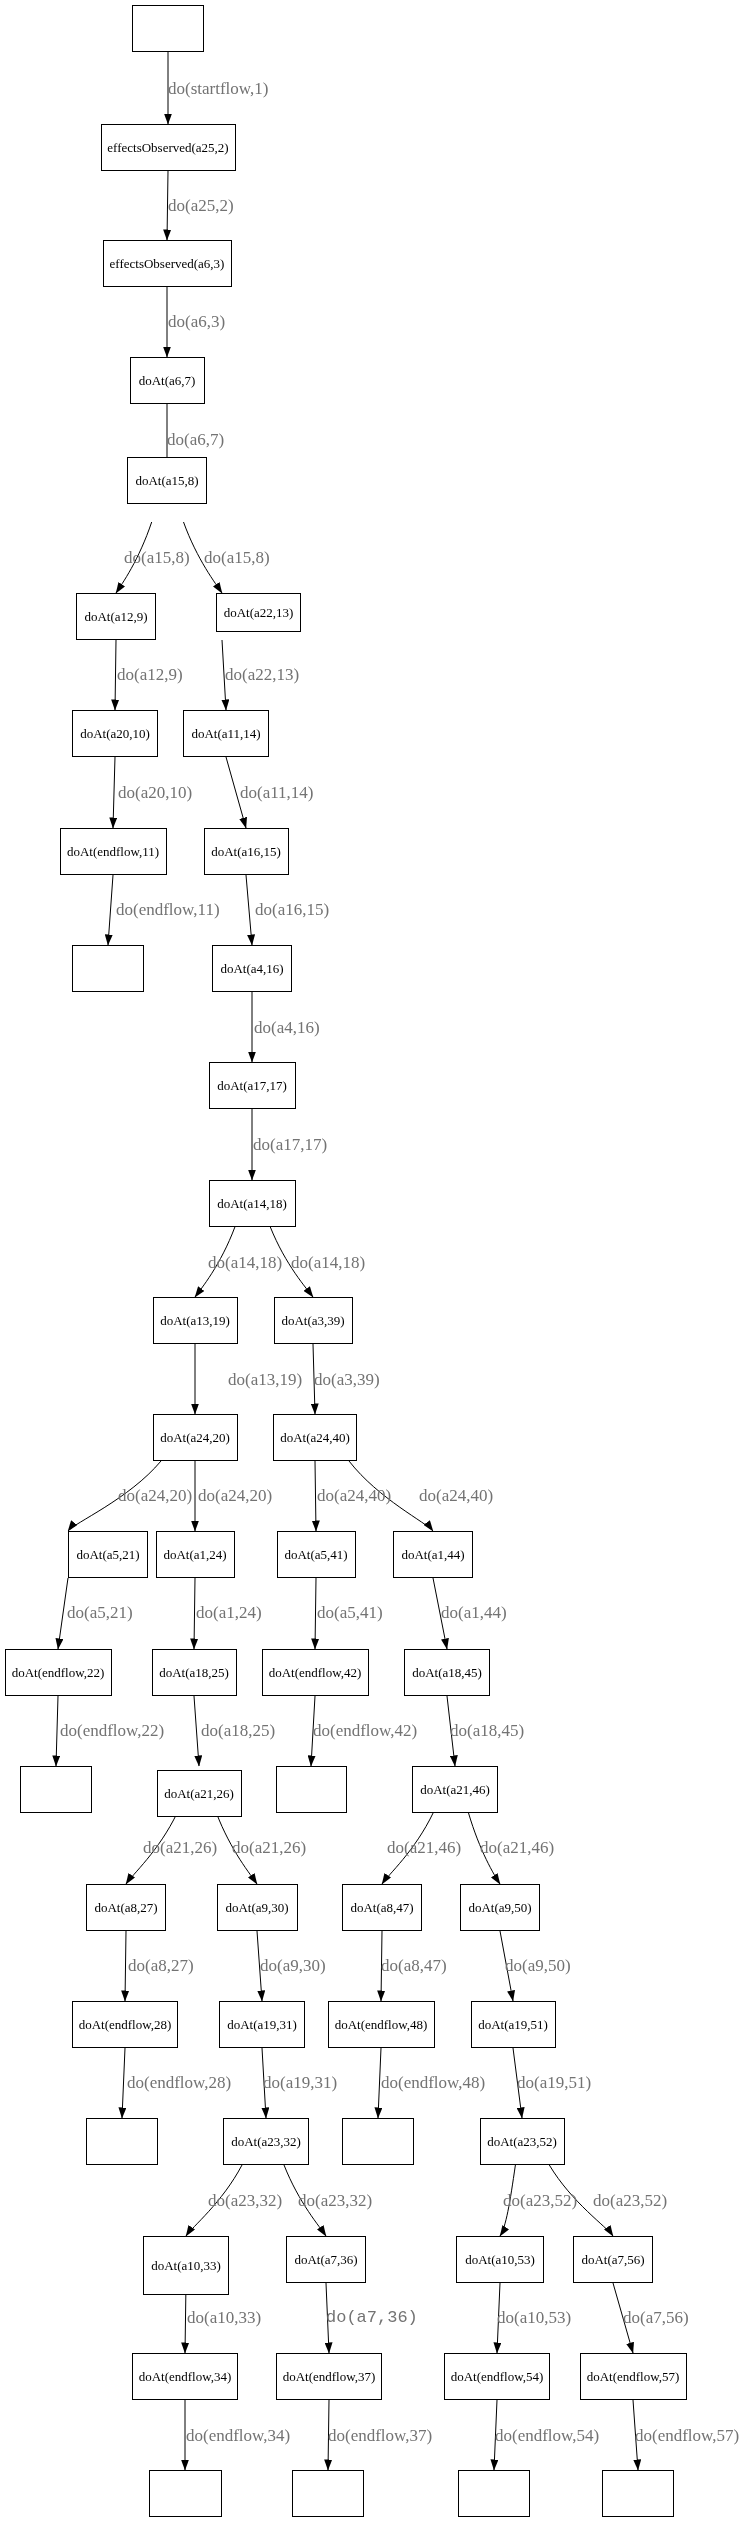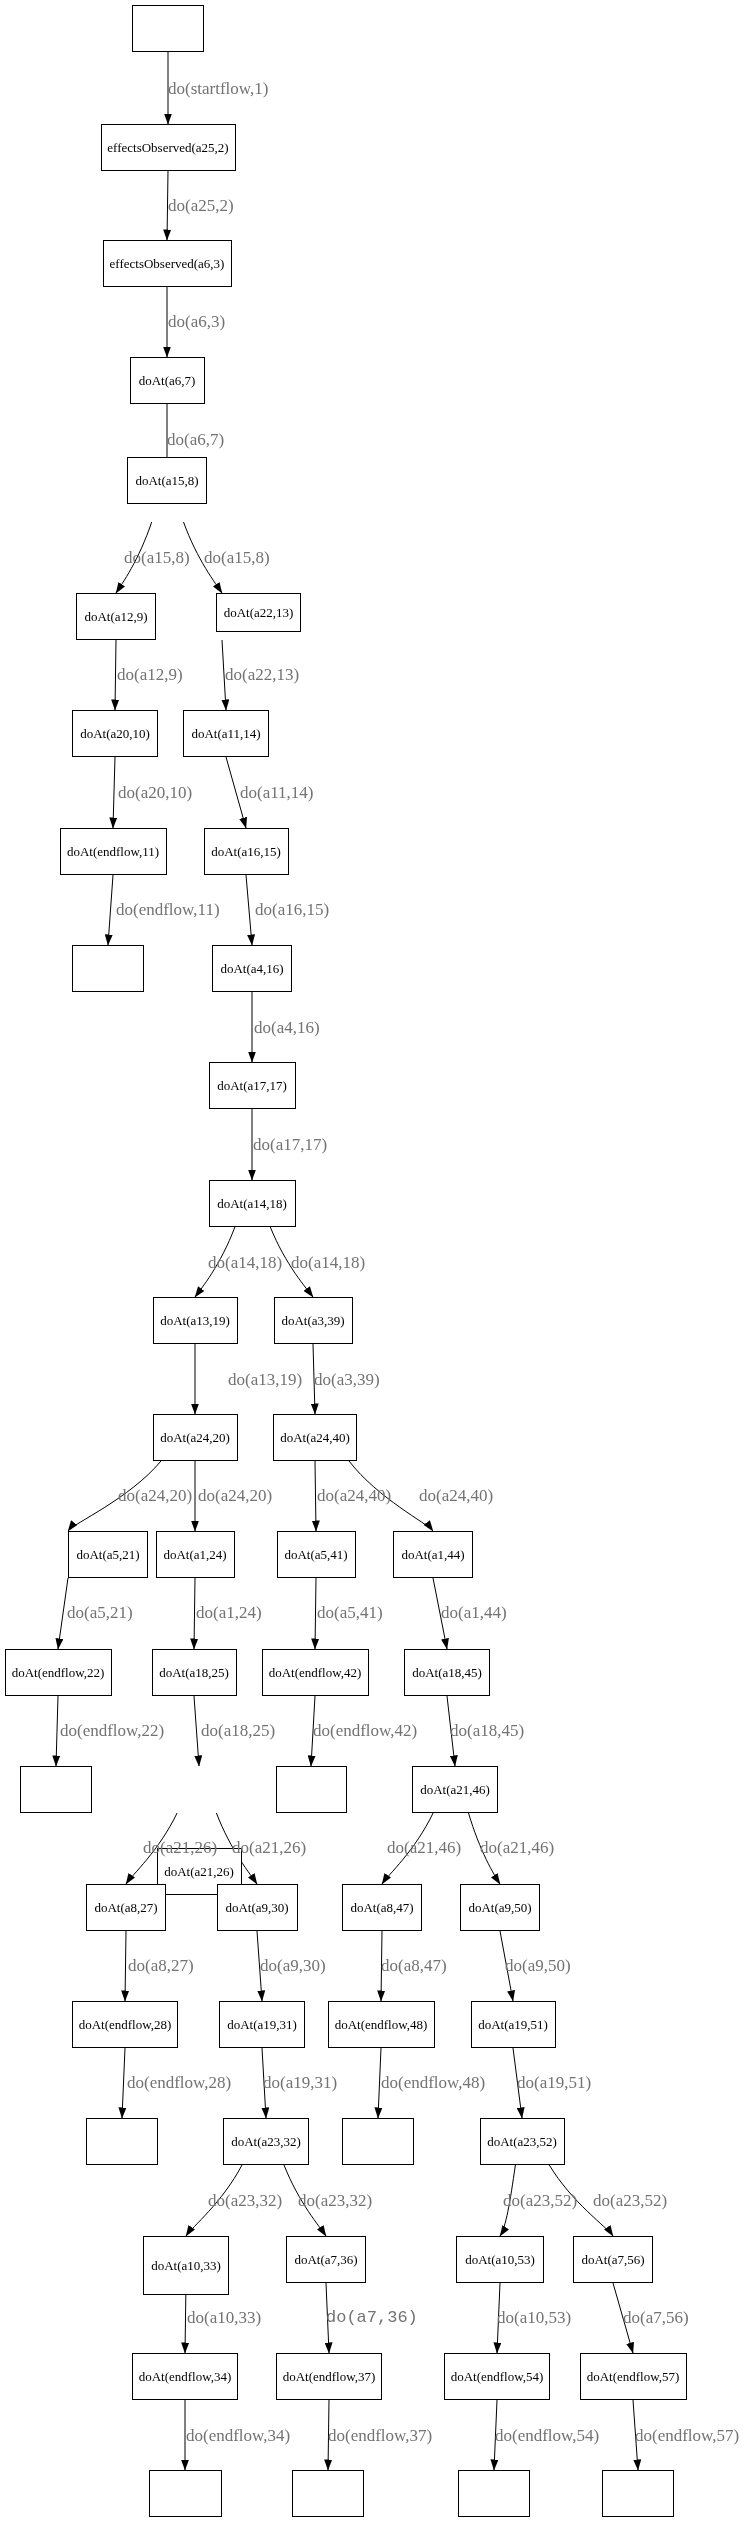--- a/index.html
+++ b/index.html
@@ -128,21 +128,21 @@
     <div class="node" style="left: 273px; top: 1414px; width: 84px; height: 47px;">doAt(a24,40)</div>
     <div class="node" style="left: 28px; top: 1531px; width: 80px; height: 47px; margin-left: 40px;">doAt(a5,21)</div>
     <div class="node" style="left: 155.5px; top: 1531px; width: 79px; height: 47px;">doAt(a1,24)</div>
     <div class="node" style="left: 276.5px; top: 1531px; width: 79px; height: 47px;">doAt(a5,41)</div>
     <div class="node" style="left: 393px; top: 1531px; width: 80px; height: 47px;">doAt(a1,44)</div>
     <div class="node" style="left: 4.5px; top: 1649px; width: 107px; height: 47px;">doAt(endflow,22)</div>
     <div class="node" style="left: 151.5px; top: 1649px; width: 85px; height: 47px;">doAt(a18,25)</div>
     <div class="node" style="left: 261.5px; top: 1649px; width: 107px; height: 47px;">doAt(endflow,42)</div>
     <div class="node" style="left: 404px; top: 1649px; width: 86px; height: 47px;">doAt(a18,45)</div>
     <div class="node" style="left: 20px; top: 1766px; width: 72px; height: 47px;"></div>
-    <div class="node" style="left: 156.5px; top: 1848px; width: 85px; height: 47px;">doAt(a21,26)</div>
+    <div class="node" style="left: 156.5px; top: 1770px; width: 85px; height: 47px;">doAt(a21,26)</div>
     <div class="node" style="left: 275.5px; top: 1766px; width: 71px; height: 47px;"></div>
     <div class="node" style="left: 412px; top: 1766px; width: 86px; height: 47px;">doAt(a21,46)</div>
     <div class="node" style="left: 86px; top: 1884px; width: 80px; height: 47px;">doAt(a8,27)</div>
     <div class="node" style="left: 216.5px; top: 1884px; width: 81px; height: 47px;">doAt(a9,30)</div>
     <div class="node" style="left: 342px; top: 1884px; width: 80px; height: 47px;">doAt(a8,47)</div>
     <div class="node" style="left: 460px; top: 1884px; width: 80px; height: 47px;">doAt(a9,50)</div>
     <div class="node" style="left: 72px; top: 2001px; width: 106px; height: 47px;">doAt(endflow,28)</div>
     <div class="node" style="left: 219px; top: 2001px; width: 86px; height: 47px;">doAt(a19,31)</div>
     <div class="node" style="left: 327.5px; top: 2001px; width: 107px; height: 47px;">doAt(endflow,48)</div>
     <div class="node" style="left: 470.5px; top: 2001px; width: 85px; height: 47px;">doAt(a19,51)</div>

